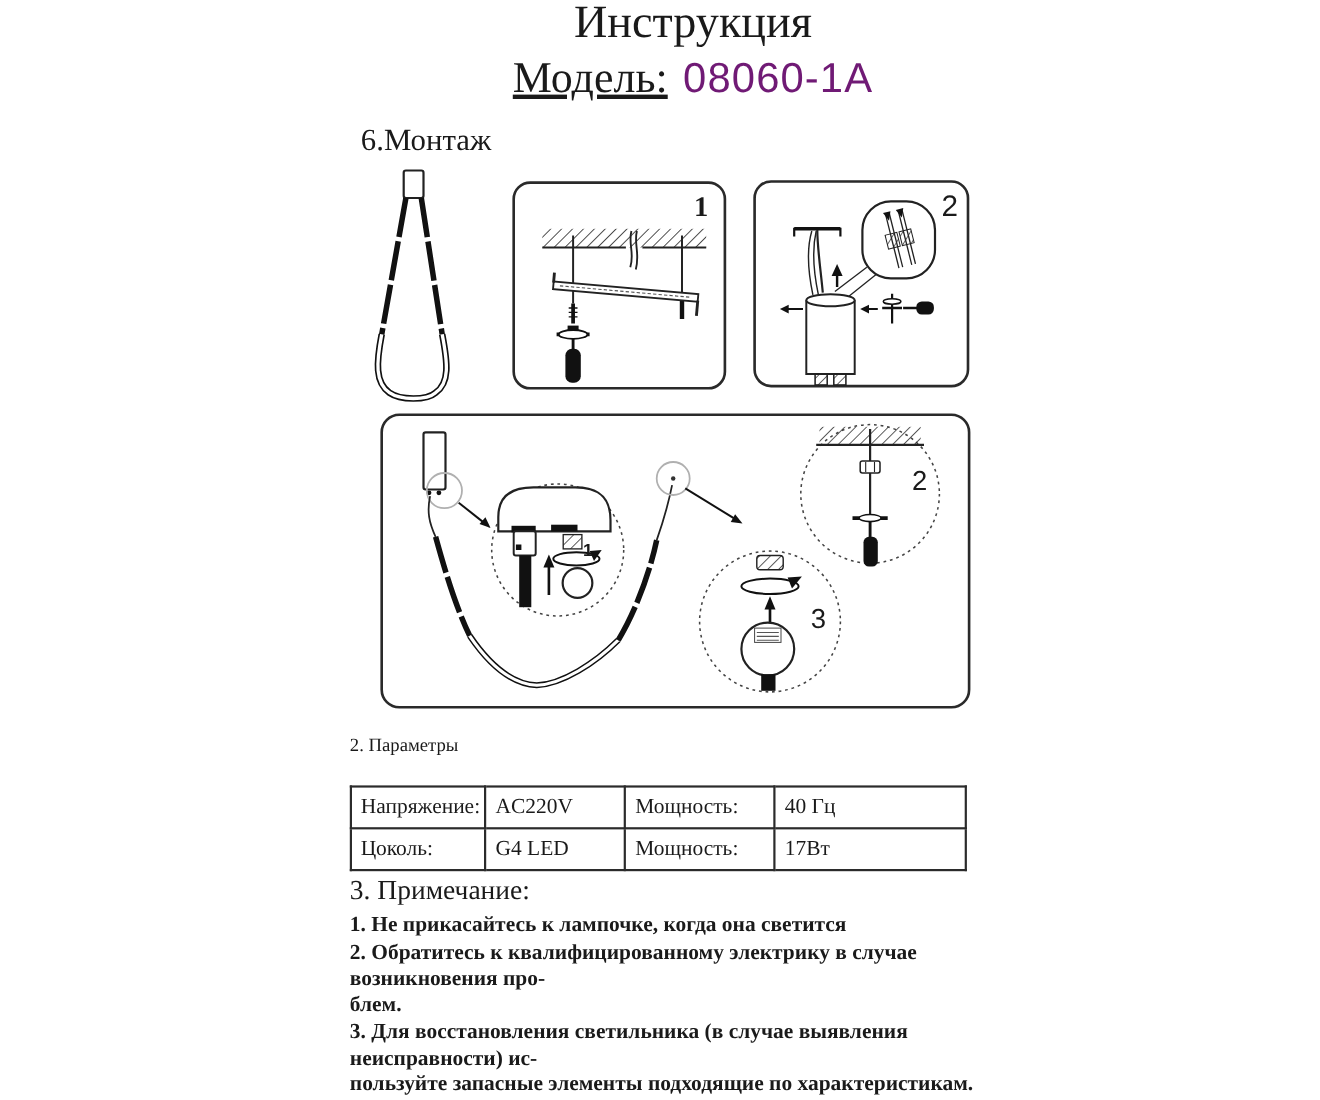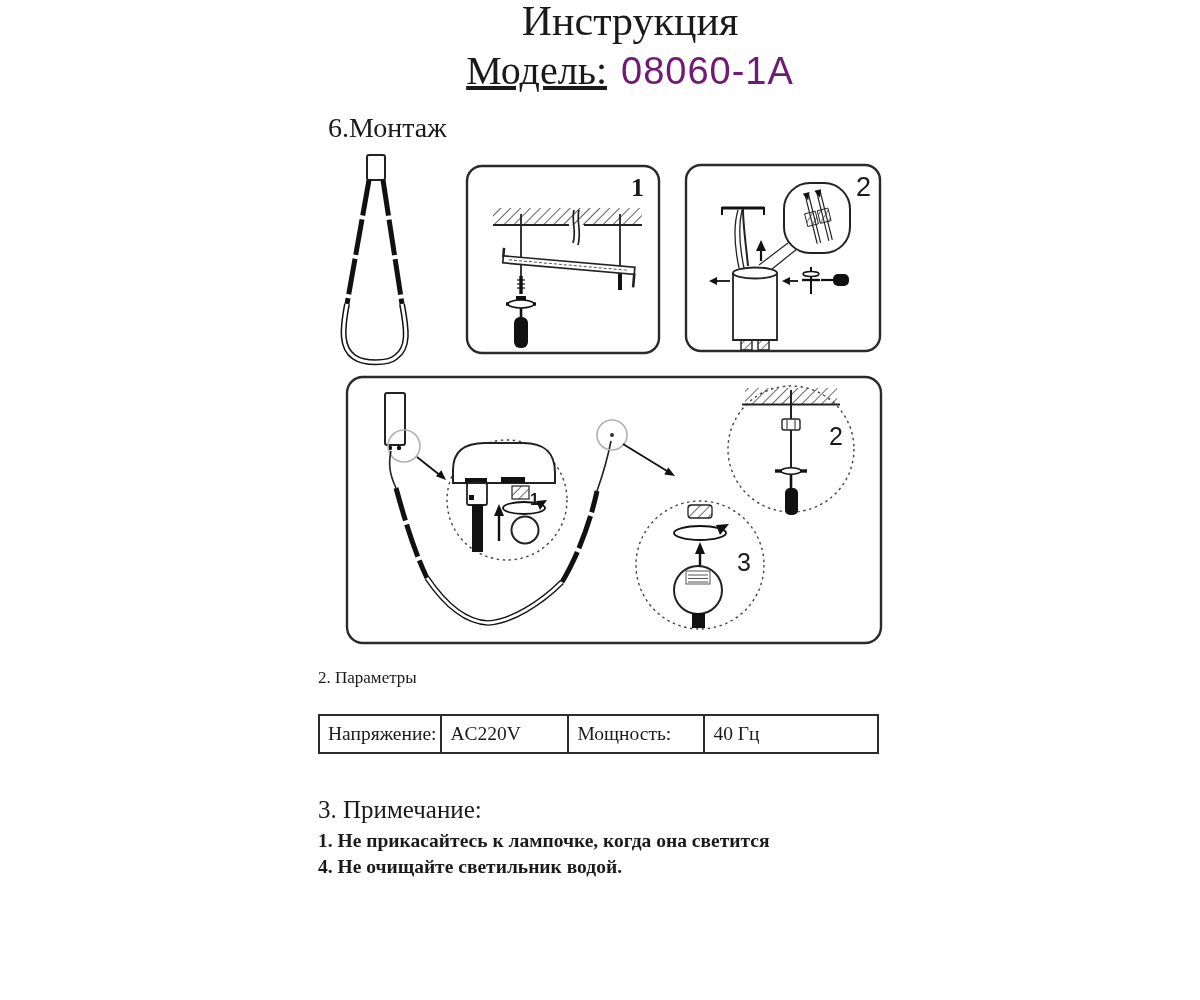--- a/index.html
+++ b/index.html
@@ -285,22 +285,32 @@
       <col style="width:136px">
       <col style="width:174px">
   </colgroup>
   <tbody>
     <tr>
       <td>Напряжение:</td>
       <td>AC220V</td>
       <td>Мощность:</td>
       <td>40 Гц</td>
     </tr>
+    <tr>
+      <td>Цоколь:</td>
+      <td>G4 LED</td>
+      <td>Мощность:</td>
+      <td>17Вт</td>
+    </tr>
   </tbody>
 </table>
 
 <div class="h-notes">3. Примечание:</div>
 
 <div class="notes-list">
   <div class="note-item">1. Не прикасайтесь к лампочке, когда она светится</div>
+  <div class="note-item">2. Обратитесь к квалифицированному электрику в случае возникновения про-
+блем.</div>
+  <div class="note-item">3. Для восстановления светильника (в случае  выявления неисправности) ис-
+пользуйте запасные элементы подходящие по характеристикам.</div>
   <div class="note-item">4. Не очищайте  светильник водой.</div>
 
 </div>
 
 </body></html>

